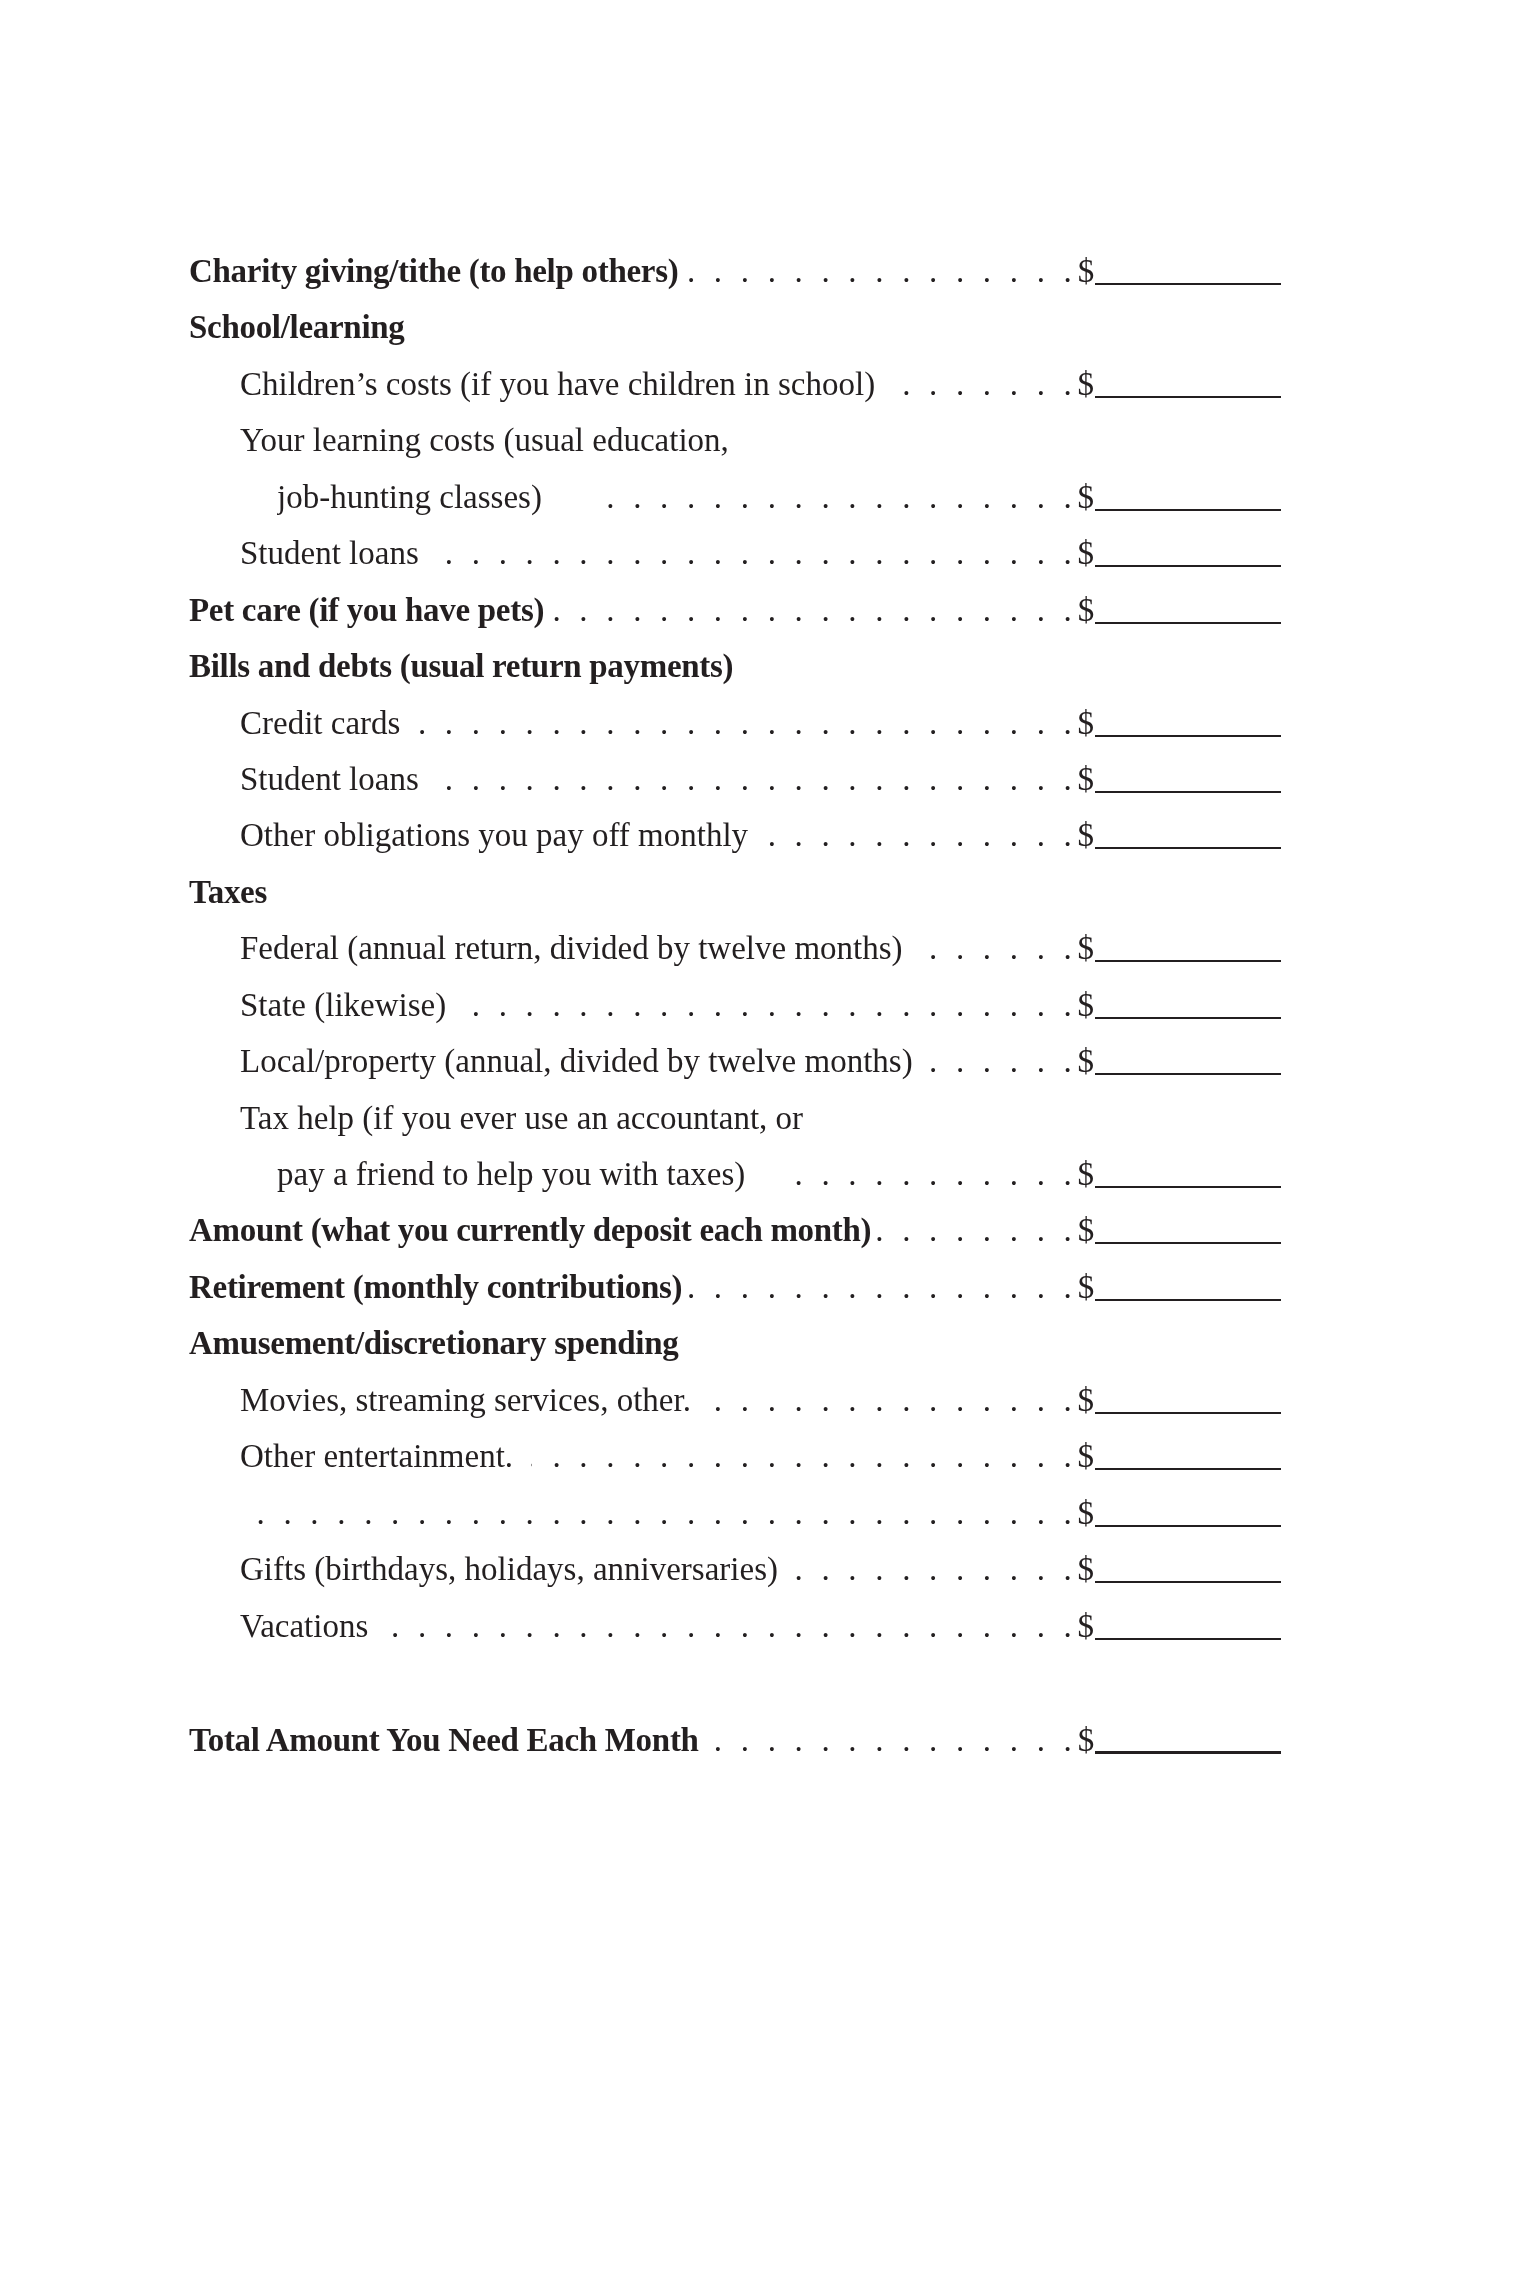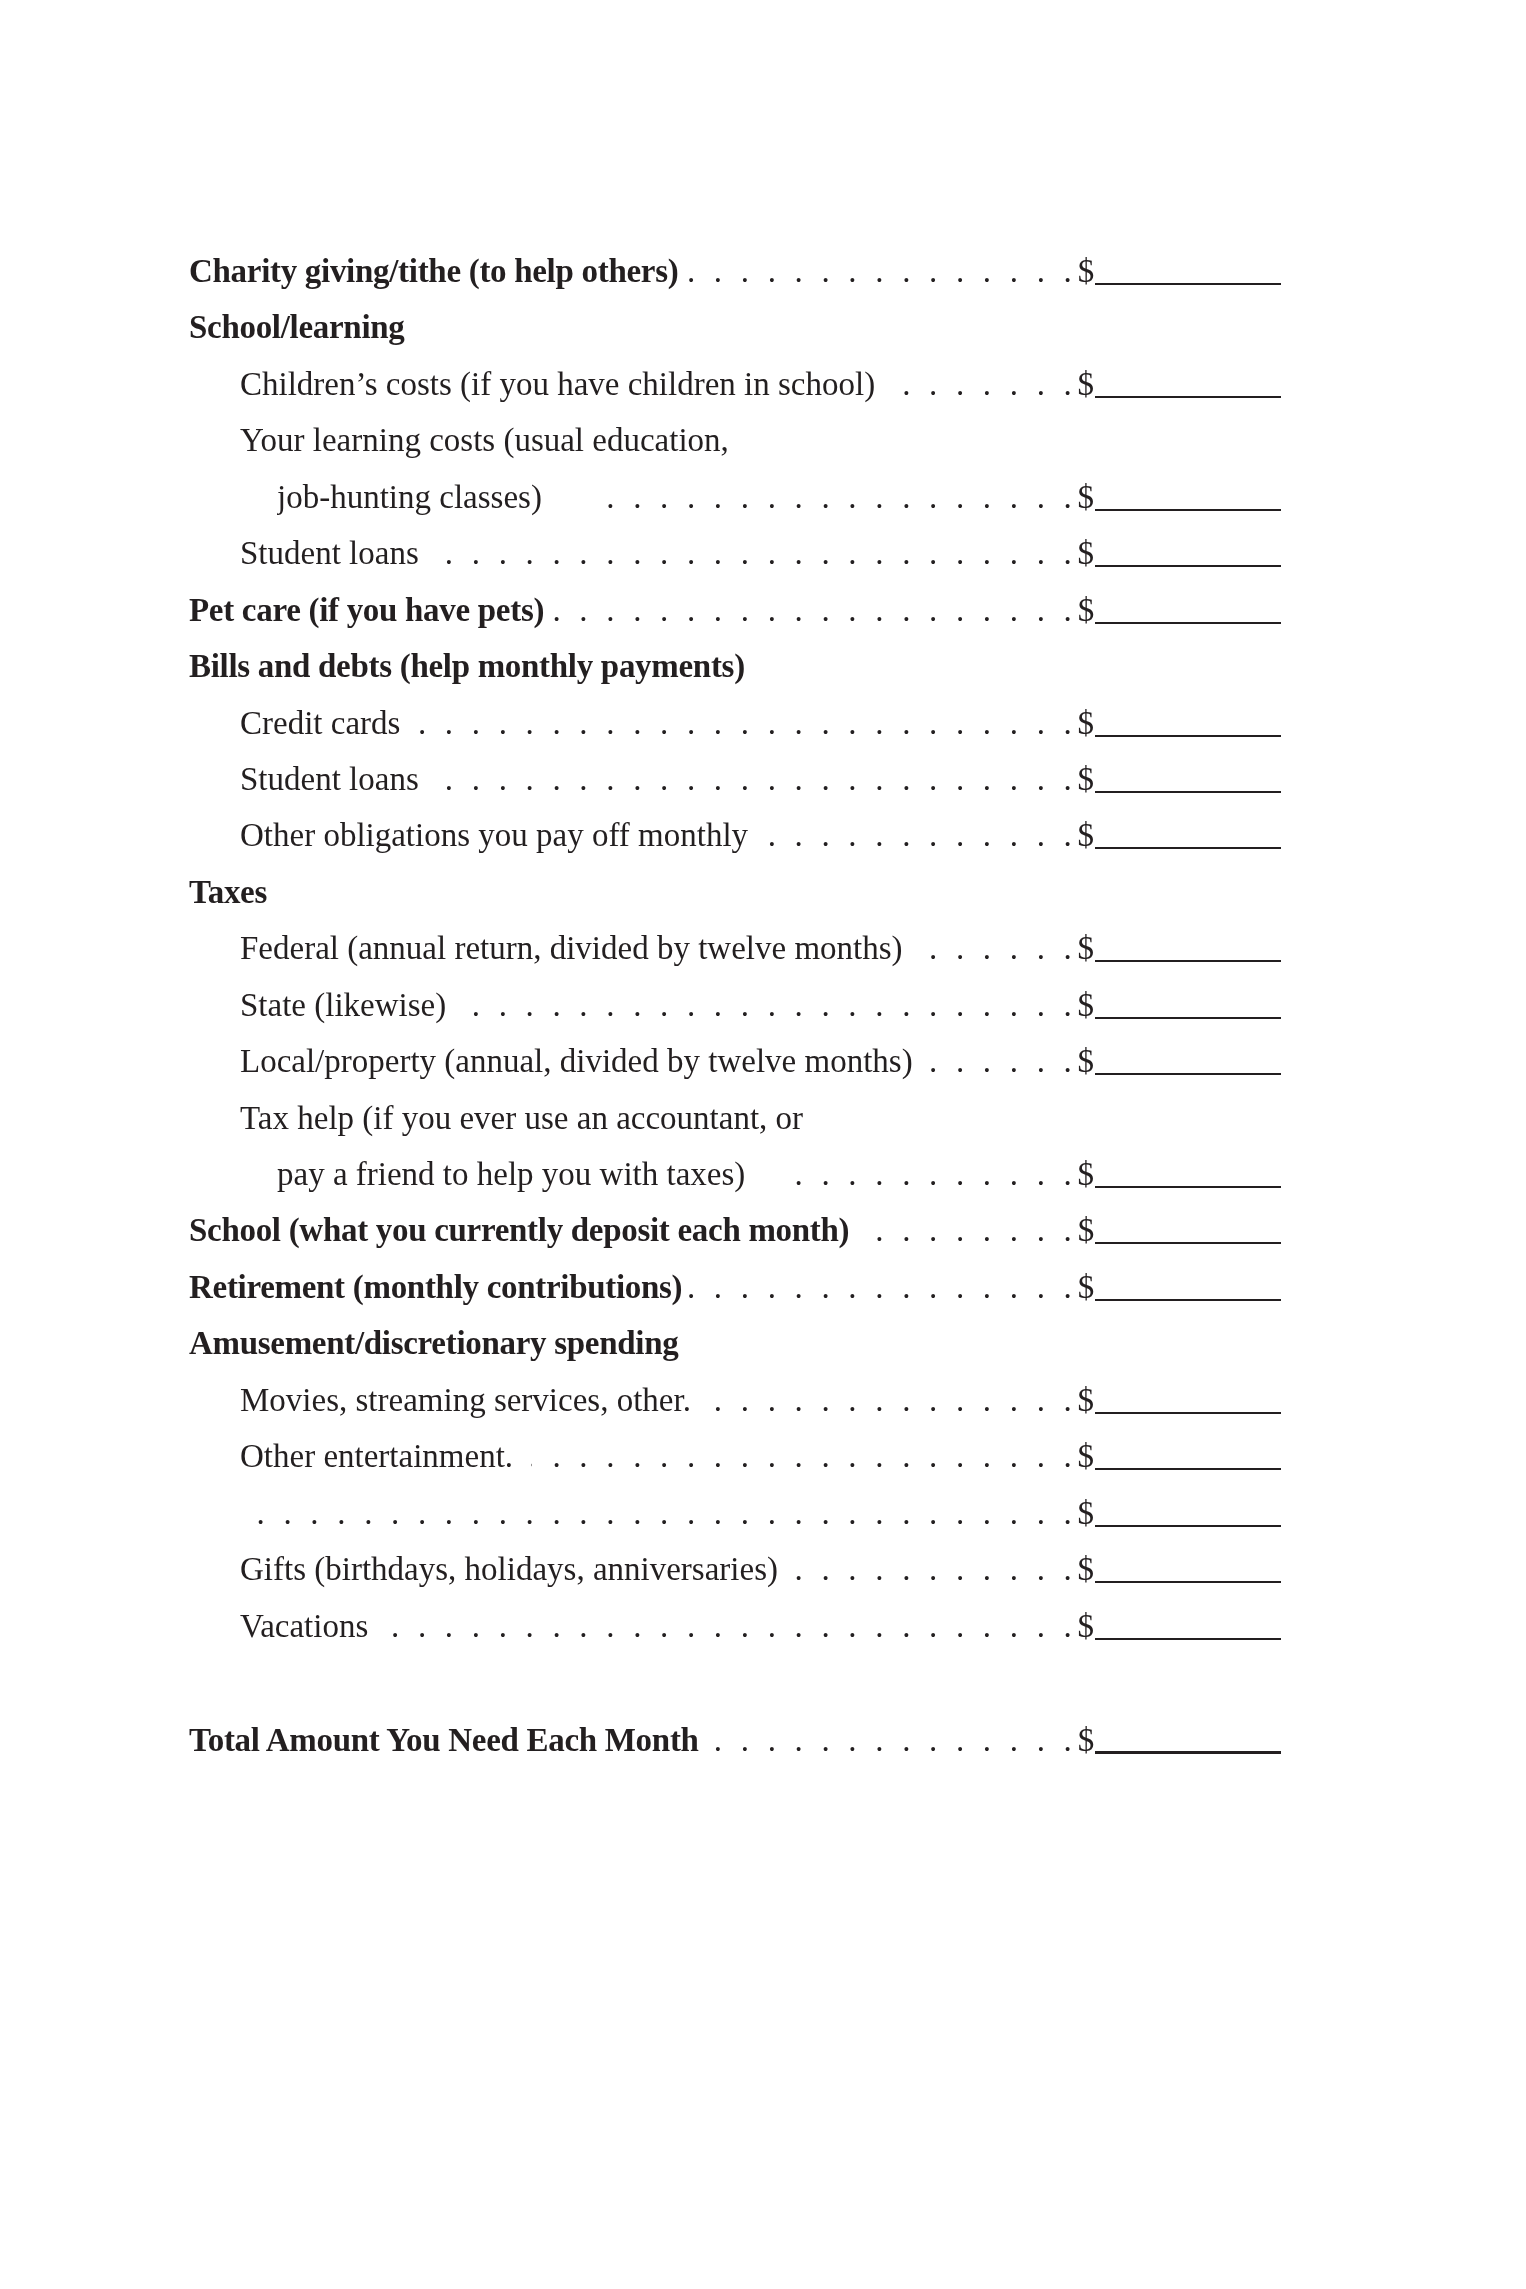--- a/index.html
+++ b/index.html
@@ -139,21 +139,21 @@
       <span class="label">Pet care (if you have pets)</span>
       <span class="leader">. . . . . . . . . . . . . . . . . . . . . . . . . . . . . . . . . . . . . . . . . . . . . . . . . . . . . . . . .</span>
     </div>
     <div class="amount">
       <span class="dollar">$</span>
       <span class="blank"></span>
     </div>
   </div>
     <div class="row bold">
     <div class="label-wrap">
-      <span class="label">Bills and debts (help monthly payments)</span>
+      <span class="label">Bills and debts (usual return payments)</span>
 
     </div>
 
   </div>
     <div class="row normal lvl1">
     <div class="label-wrap">
       <span class="label">Credit cards</span>
       <span class="leader">. . . . . . . . . . . . . . . . . . . . . . . . . . . . . . . . . . . . . . . . . . . . . . . . . . . . . . . . .</span>
     </div>
     <div class="amount">
@@ -230,21 +230,21 @@
       <span class="label">pay a friend to help you with taxes)</span>
       <span class="leader">. . . . . . . . . . . . . . . . . . . . . . . . . . . . . . . . . . . . . . . . . . . . . . . . . . . . . . . . .</span>
     </div>
     <div class="amount">
       <span class="dollar">$</span>
       <span class="blank"></span>
     </div>
   </div>
     <div class="row bold">
     <div class="label-wrap">
-      <span class="label">School (what you currently deposit each month)</span>
+      <span class="label">Amount (what you currently deposit each month)</span>
       <span class="leader">. . . . . . . . . . . . . . . . . . . . . . . . . . . . . . . . . . . . . . . . . . . . . . . . . . . . . . . . .</span>
     </div>
     <div class="amount">
       <span class="dollar">$</span>
       <span class="blank"></span>
     </div>
   </div>
     <div class="row bold">
     <div class="label-wrap">
       <span class="label">Retirement (monthly contributions)</span>

